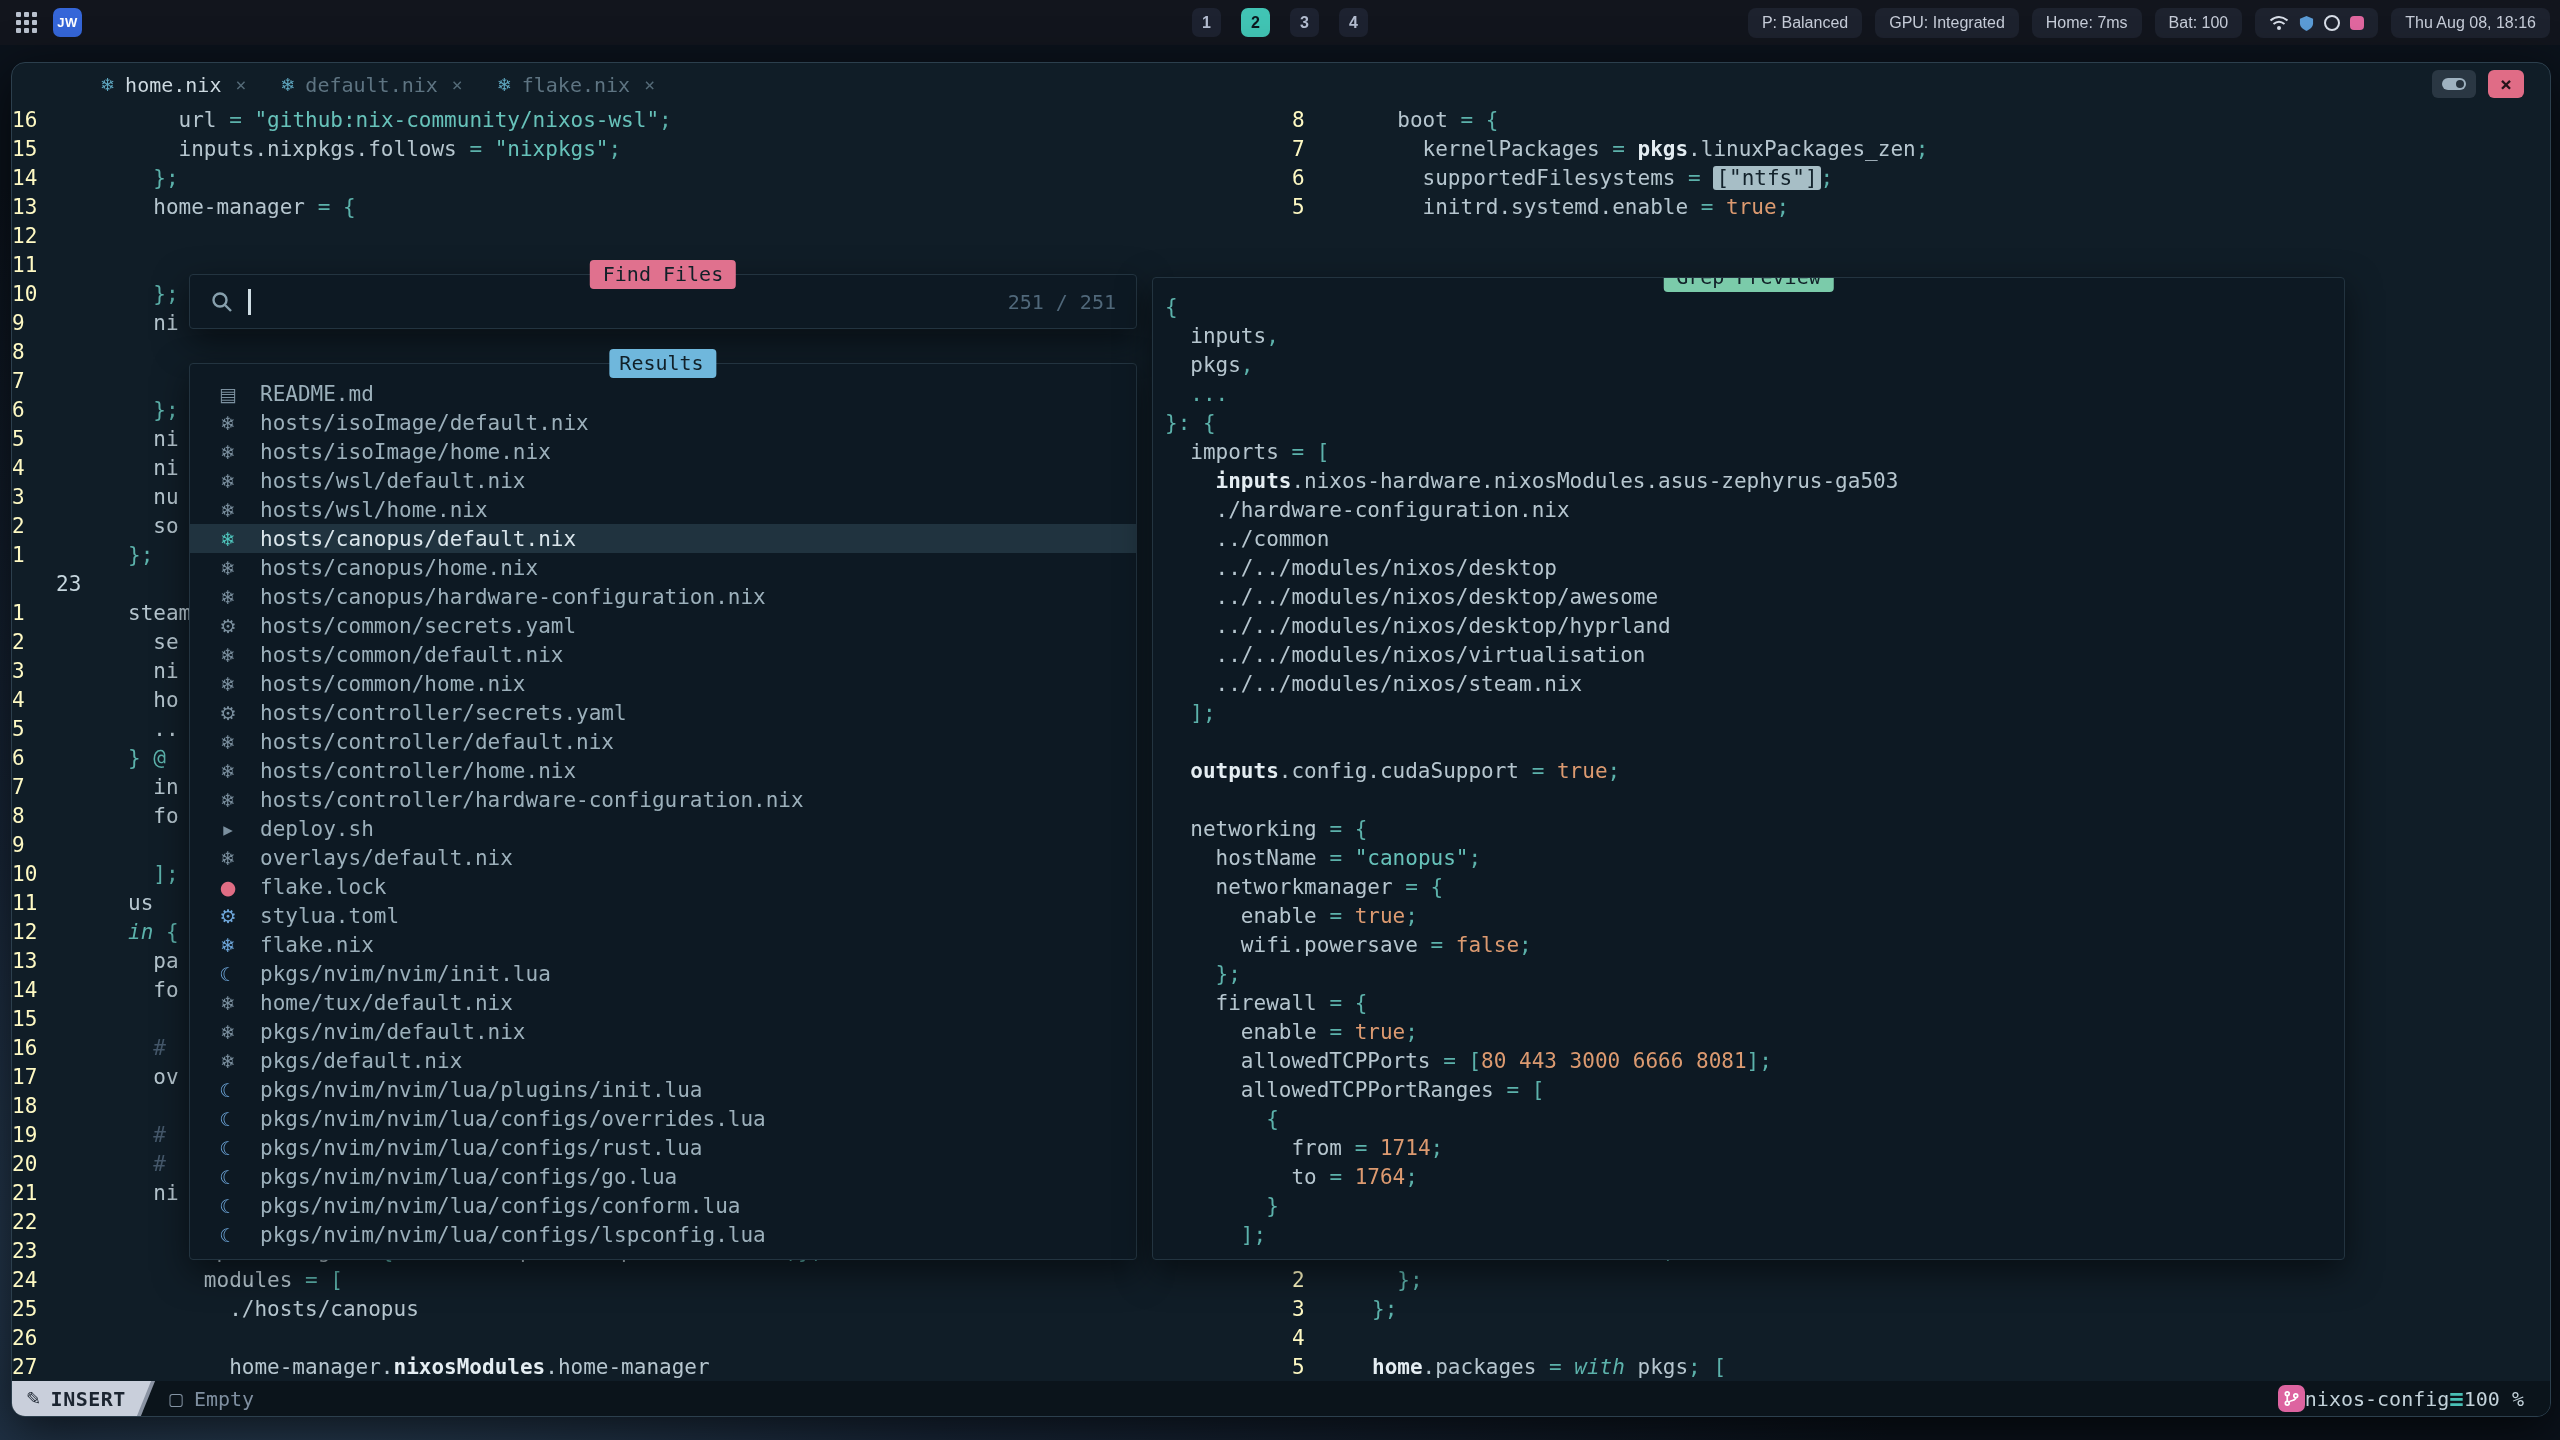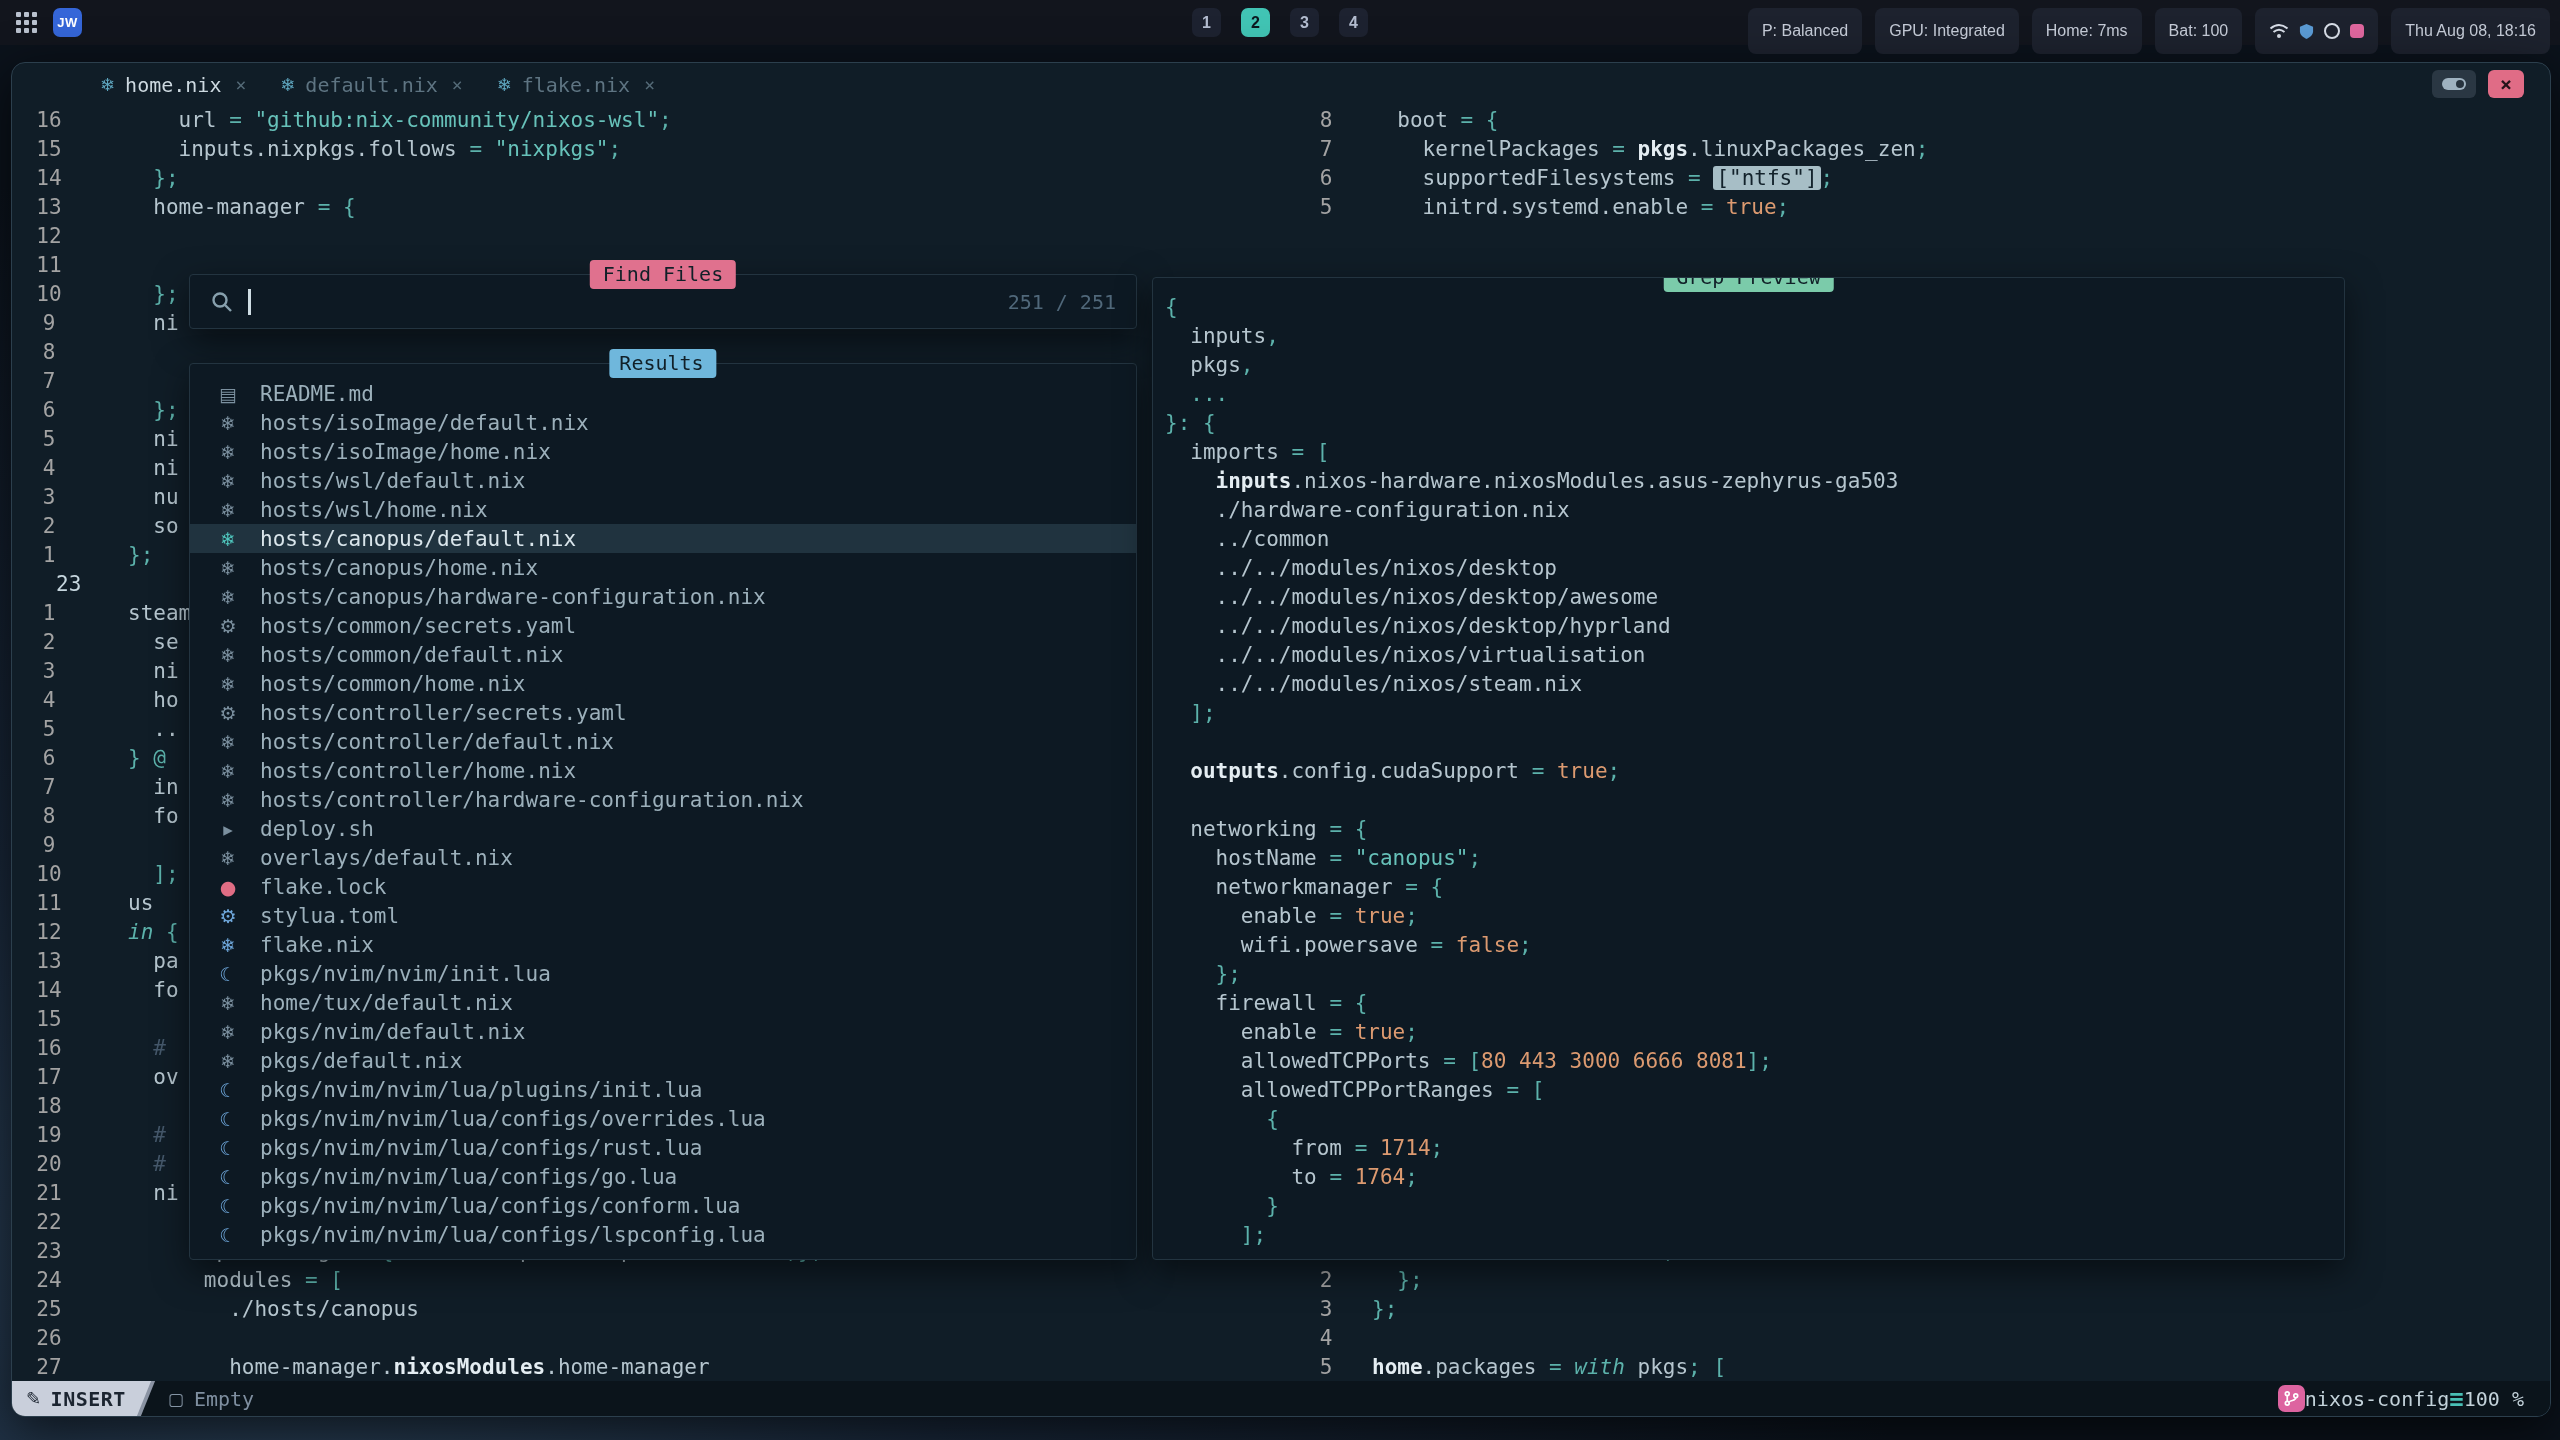--- a/index.html
+++ b/index.html
@@ -14,21 +14,21 @@
     font-family:"Liberation Sans",sans-serif;font-weight:bold;font-size:13px;
     display:flex;align-items:center;justify-content:center;letter-spacing:.5px;}
   .ws-wrap{position:absolute;left:50%;top:8px;transform:translateX(-50%);display:flex;gap:20px;}
   .ws{width:29px;height:29px;border-radius:7px;background:#1d2230;color:#b4bdd0;
     font-family:"Liberation Sans",sans-serif;font-size:16px;font-weight:bold;
     display:flex;align-items:center;justify-content:center;cursor:default;}
   .ws.active{background:#41c4b4;color:#0c181f;}
   .tb-right{position:absolute;right:10px;top:8px;display:flex;gap:13px;align-items:center;
     font-family:"Liberation Sans",sans-serif;}
   .pill{height:30px;border-radius:8px;background:#1d222e;color:#c6ccd8;font-size:16px;
-    display:flex;align-items:center;padding:8px 14px;gap:10px;}
+    display:flex;align-items:center;padding:0 14px;gap:10px;}
   .ring-icon{width:12px;height:12px;border:2px solid #d8dee8;border-radius:50%;}
   .rec-icon{width:14px;height:14px;background:#e0679f;border-radius:4px;}
   
   .window{position:absolute;left:11px;top:62px;width:2538px;height:1353px;background:#101d27;
     border:1px solid #2c3f4d;border-radius:14px;overflow:hidden;box-shadow:0 14px 50px rgba(0,0,0,.65);}
   
   .tabbar{position:absolute;left:0;top:0;width:100%;height:43px;display:flex;align-items:center;padding-left:78px;box-sizing:border-box;}
   .tab{display:flex;align-items:center;gap:10px;padding:0 24px 0 10px;font-size:20px;color:#5e7482;cursor:default;}
   .tab.active{color:#cdd9e0;}
   .ticon{font-family:"DejaVu Sans",sans-serif;font-size:18px;color:#5fa7c0;}
@@ -37,21 +37,21 @@
   .toggle-btn{right:74px;width:44px;background:#2a3743;}
   .toggle-pill{width:24px;height:12px;background:#9fb2c0;border-radius:7px;position:relative;}
   .toggle-pill:after{content:"";position:absolute;right:2px;top:2px;width:8px;height:8px;border-radius:50%;background:#27333e;}
   .close-btn{right:26px;width:36px;background:#e06c86;color:#27131b;font-size:20px;font-weight:bold;}
   
   .editor{position:absolute;left:0;top:43px;right:0;bottom:35px;}
   .pane{position:absolute;top:0;}
   .pane-left{left:0;width:1270px;}
   .pane-right{left:1280px;right:0;}
   .row{display:flex;height:29px;line-height:29px;font-size:21px;}
-  .ln{flex:0 0 74px;text-align:center;color:#a3a3a3;box-sizing:border-box;}
+  .ln{flex:0 0 74px;text-align:left;color:#fef9c3;box-sizing:border-box;}
   .pane-right .ln{flex-basis:68px;}
   .ln.cur{text-align:left;padding-left:44px;color:#c6d6de;}
   .code{white-space:pre;padding-left:42px;}
   .pane-right .code{padding-left:12px;}
   .sp{color:#b6c6cf}.so{color:#5cb2ab}.ss{color:#67c2ba}.sn{color:#dc9a70}
   .sb{color:#e4edf2;font-weight:bold}.sk{color:#5cb2ab;font-style:italic}
   .sc{color:#45586b}
   .sh{background:#a7bec6;color:#13222b;border-radius:3px;padding:0 3px;}
   
   .float{position:absolute;background:#0d1923;border:1px solid #233440;border-radius:4px;

